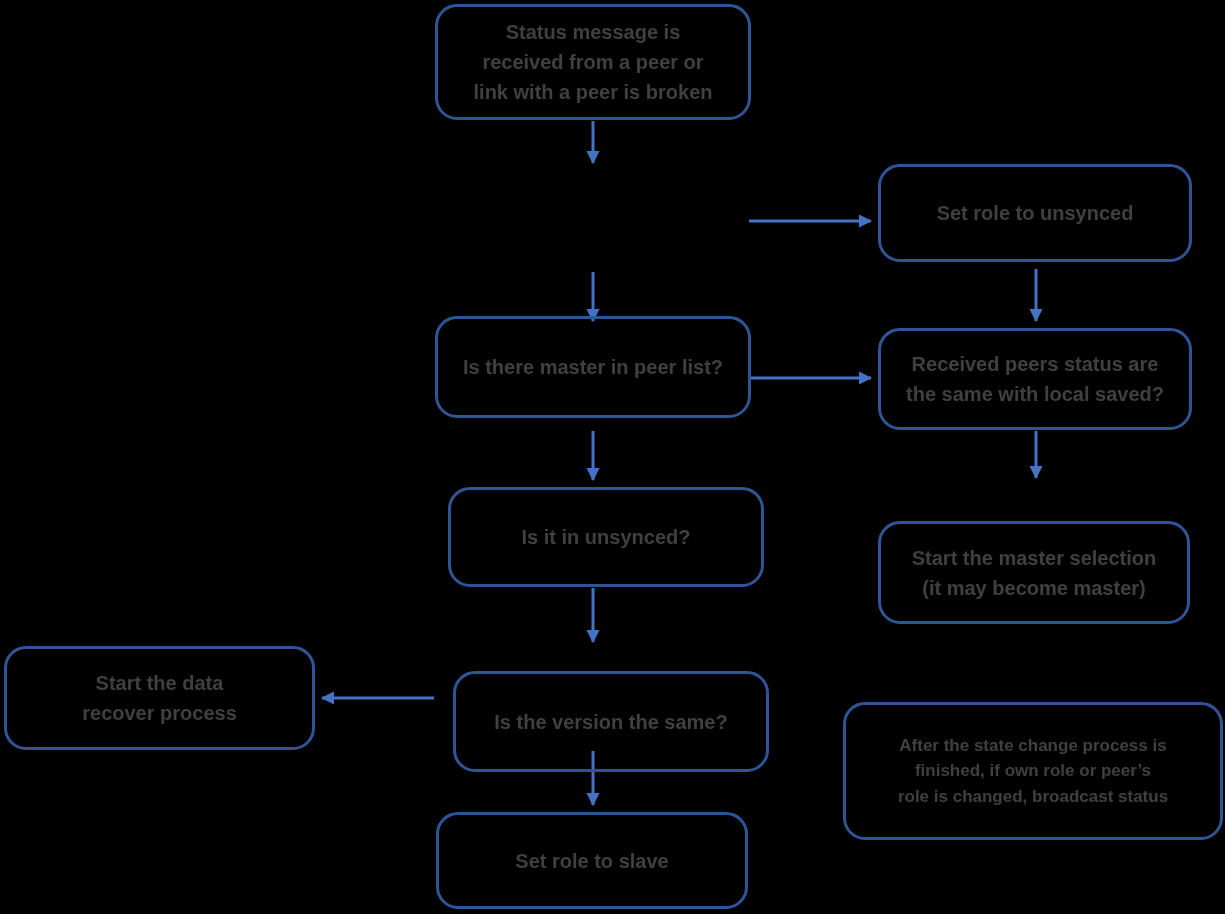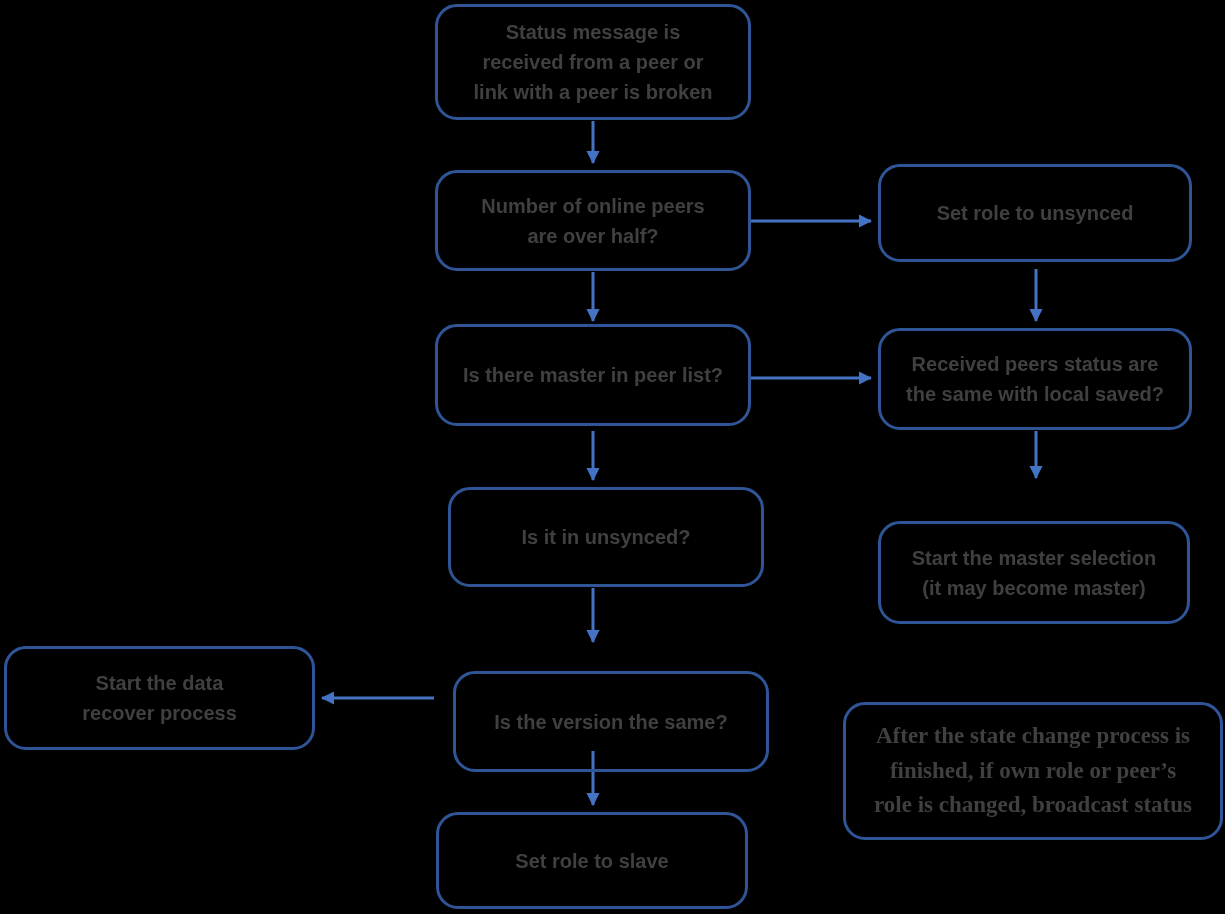--- a/index.html
+++ b/index.html
@@ -18,28 +18,28 @@
     text-align:center;
     color:var(--text,#404040);
     font-weight:bold;font-size:20px;line-height:1.5;
     white-space:pre-line;
     padding:4px 6px;
   }
   
   .n-status        {left:435px; top:4px;   width:316px; height:116px;}
   .n-peers-half    {left:435px; top:170px; width:316px; height:101px;}
   .n-set-unsynced  {left:878px; top:164px; width:314px; height:98px;}
-  .n-master-list   {left:435px; top:324px; width:316px; height:102px;}
+  .n-master-list   {left:435px; top:316px; width:316px; height:102px;}
   .n-received      {left:878px; top:328px; width:314px; height:102px;}
   .n-in-unsynced   {left:435px; top:487px; width:316px; height:100px;margin-left:13px;}
   .n-master-sel    {left:878px; top:485px; width:312px; height:103px;margin-top:36px;}
   .n-data-recover  {left:4px;   top:646px; width:311px; height:104px;}
   .n-version       {left:453px; top:649px; width:316px; height:101px;margin-top:22px;}
   .n-set-slave     {left:436px; top:812px; width:312px; height:97px;}
-  .n-note          {left:843px; top:702px; width:380px; height:138px; font-size:23px;font-family:Liberation Serif, serif;}
+  .n-note          {left:843px; top:702px; width:380px; height:138px; font-size:17px;}
   .edge-line{stroke:var(--arrow,#4472C4);stroke-width:3;}
 </style>
 </head>
 <body>
 
 <div class="canvas">
 
   <svg class="edges" width="1225" height="914">
     <defs>
       <marker id="ah" viewBox="0 0 6 6" refX="5.5" refY="3" markerWidth="4.5" markerHeight="4.5" orient="auto" markerUnits="strokeWidth">
@@ -55,22 +55,20 @@
       <line x1="1036" y1="431" x2="1036" y2="478" class="edge-line" marker-end="url(#ah)"></line>
       <line x1="593" y1="588" x2="593" y2="642" class="edge-line" marker-end="url(#ah)"></line>
       <line x1="434" y1="698" x2="322" y2="698" class="edge-line" marker-end="url(#ah)"></line>
       <line x1="593" y1="751" x2="593" y2="805" class="edge-line" marker-end="url(#ah)"></line>
     </svg>
 
   <div class="node n-status">Status message is
 received from a peer or
 link with a peer is broken</div>
 
-  <div class="node n-peers-half">Number of online peers
-are over half?</div>
 
   <div class="node n-set-unsynced">Set role to unsynced</div>
 
   <div class="node n-master-list">Is there master in peer list?</div>
 
   <div class="node n-received">Received peers status are
 the same with local saved?</div>
 
   <div class="node n-in-unsynced">Is it in unsynced?</div>
 

